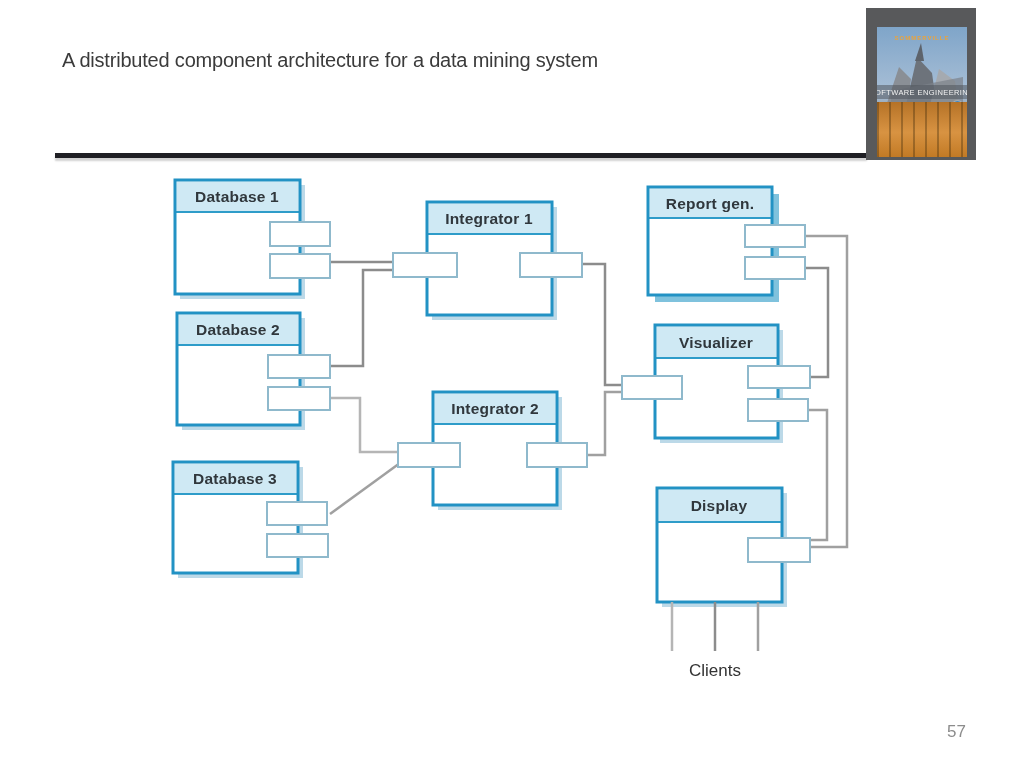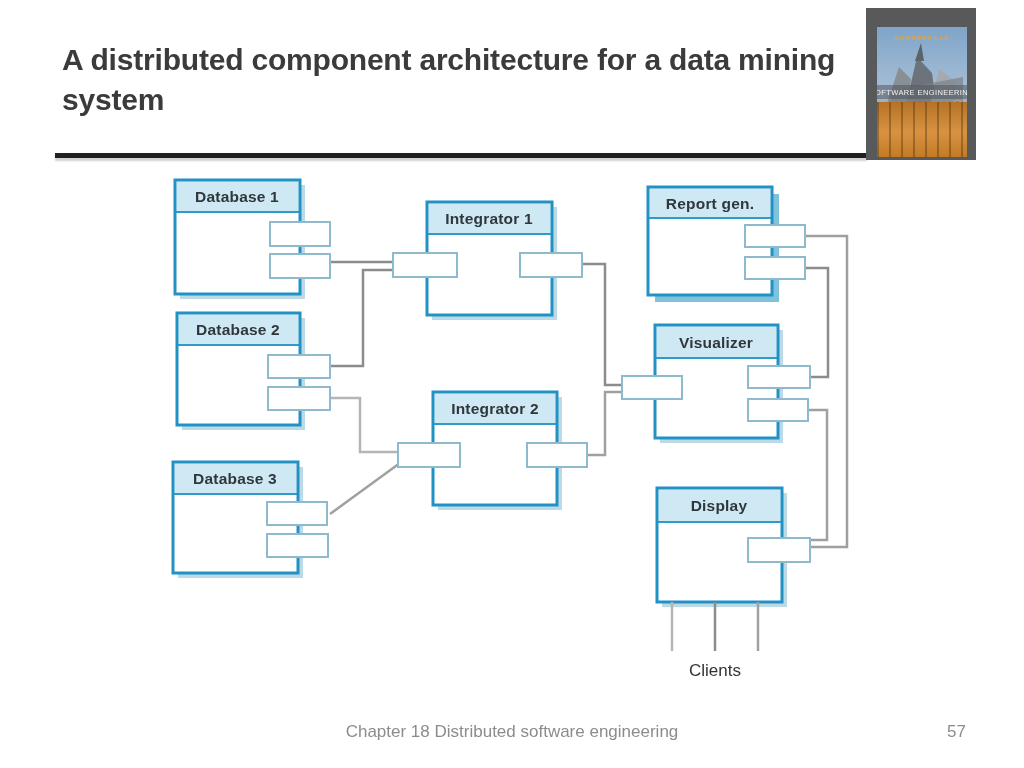--- a/index.html
+++ b/index.html
@@ -3,21 +3,21 @@
 <meta charset="utf-8">
 <style>
   html,body { margin:0; padding:0; background:#e8e8e8; }
   .slide {
     position:relative; width:1024px; height:768px; background:#ffffff;
     font-family:"Liberation Sans", sans-serif; overflow:hidden; margin:0 auto;
   }
   
   .title {
     position:absolute; left:62px; top:40px; width:800px;
-    font-size:30px; line-height:40px; font-weight:bold; color:#3b3b3b;
+    font-size:20px; line-height:40px; font-weight:normal; color:#3b3b3b;
     letter-spacing:-0.2px; margin:0;
   }
   .title-rule {
     position:absolute; left:55px; top:153px; width:812px; height:5px;
     background:#1f1f24; box-shadow:0 3px 2px rgba(0,0,0,0.18);
   }
   
   .book-block {
     position:absolute; left:866px; top:8px; width:110px; height:152px;
     background:#58595b;
@@ -208,16 +208,15 @@
       <rect class="port" x="745" y="257" width="60" height="22"></rect>
       <rect class="port" x="622" y="376" width="60" height="23"></rect>
       <rect class="port" x="748" y="366" width="62" height="22"></rect>
       <rect class="port" x="748" y="399" width="60" height="22"></rect>
       <rect class="port" x="748" y="538" width="62" height="24"></rect>
     </g>
 
     <text class="clients-label" x="715" y="676">Clients</text>
   </svg>
 
-  <div class="footer-text">Chapter 18 Distributed software engineering</div>
   <div class="footer-page">57</div>
 
 </div>
 
 </body></html>

